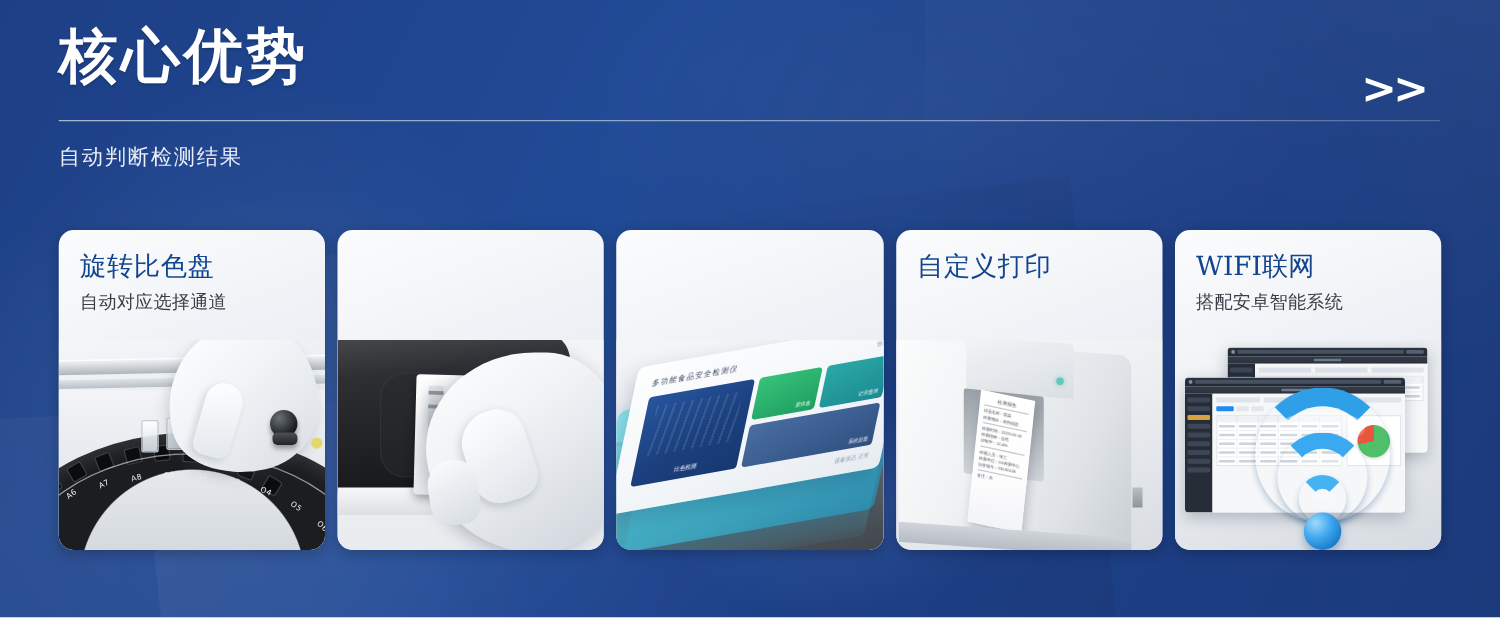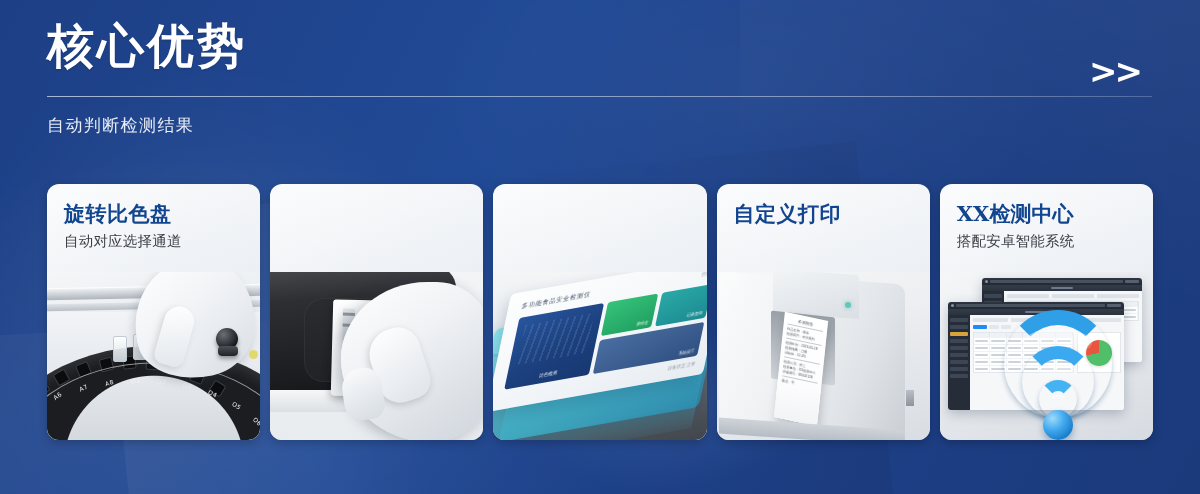--- a/index.html
+++ b/index.html
@@ -93,21 +93,21 @@
     height: 256px;
     border-radius: 12px;
     background: linear-gradient(160deg, #fbfcfd 0%, #eef1f5 42%, #dfe4ea 100%);
     overflow: hidden;
     box-shadow: 0 3px 10px rgba(0,0,0,0.22);
     flex: 1 1 0;
   }
   .card-head { padding: 18px 0 0 17px; }
   .card-title {
     font-family: "DejaVu Serif", "Liberation Serif", serif;
-    font-weight: bold;
+    font-weight: normal;
     font-size: 21px;
     letter-spacing: 0.5px;
     color: #12458f;
     line-height: 1.1;
     white-space: nowrap;
   }
   .card-title.latin { letter-spacing: 0px; }
   .card-sub {
     margin-top: 7px;
     font-size: 14.5px;
@@ -620,21 +620,21 @@
           <div class="p-rule"></div>
           <div class="p-line">备注：无</div>
         </div>
         <div class="leg"></div>
         <div class="foot"></div>
       </div>
     </div>
 
     <div class="card">
       <div class="card-head">
-        <div class="card-title latin">XX检测中心</div>
+        <div class="card-title latin">WIFI联网</div>
         <div class="card-sub">搭配安卓智能系统</div>
       </div>
       <div class="card-media m5">
 
         <div class="win" style="left:42px; top:6px; width:160px; height:84px;">
           <div class="bar">
             <span class="tabdot"></span>
             <span class="tablbl"></span>
             <span class="ctrl"></span>
           </div>

